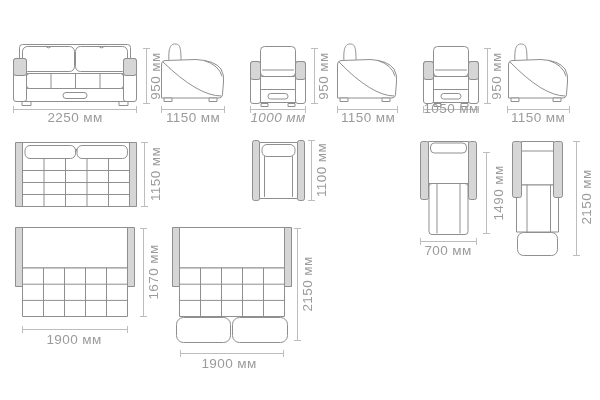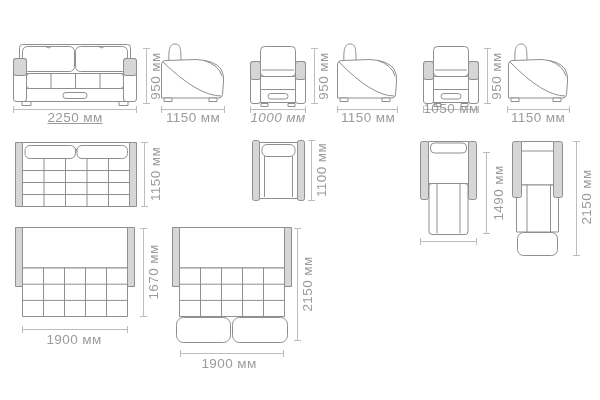--- a/index.html
+++ b/index.html
@@ -49,21 +49,21 @@
       <rect class="fw" x="0.5" y="14.5" width="13" height="43" rx="2.5"></rect>
       <rect class="fg" x="0.5" y="14.5" width="13" height="17" rx="2.5"></rect>
       <rect class="fw" x="110.5" y="14.5" width="13" height="43" rx="2.5"></rect>
       <rect class="fg" x="110.5" y="14.5" width="13" height="17" rx="2.5"></rect>
       <rect class="fw" x="50" y="48.5" width="24" height="6" rx="3"></rect>
       <rect class="fw" x="9" y="57.5" width="9" height="4"></rect>
       <rect class="fw" x="106" y="57.5" width="9" height="4"></rect>
     </svg>
   </div>
   <div class="dim-h" style="left:13px;top:109px;width:124px;"></div>
-  <div class="dim-label" style="left:75px;top:118px;text-decoration:underline;">2250 мм</div>
+  <div class="dim-label" style="left:75px;top:118px;">2250 мм</div>
   <div class="dim-v" style="left:146px;top:48px;height:56px;"></div>
   <div class="dim-label v" style="left:156px;top:76px;">950 мм</div>
 
   <div class="fig" style="left:160px;top:43px;">
     <svg width="65" height="61" viewBox="0 0 65 61">
       <path class="fw" d="M9,19 C8,4 11,1 15,1 C20,1 21,4 21,18 Z"></path>
       <path class="fw" d="M1.5,55 L1.5,22 Q1.5,17.5 6,17.5 L36,16.5 Q55,17.5 61,26 Q64.5,32 63.5,39 L62.5,51 Q62.5,55 58,55 Z"></path>
       <path class="ln" d="M3,19 Q38,53 61,53"></path>
       <path class="ln" d="M44,17.5 Q59,22 62,33"></path>
       <rect class="fw" x="4" y="55" width="8" height="3.5"></rect>
@@ -170,20 +170,21 @@
     <svg width="57" height="94" viewBox="0 0 57 94">
       <rect class="fw" x="8.5" y="0.5" width="40" height="42"></rect>
       <rect class="fw" x="10.5" y="2" width="36" height="10" rx="4"></rect>
       <rect class="fw" x="9" y="42.5" width="39" height="51" rx="3"></rect>
       <path class="ln" d="M17,42.5 V92 M40,42.5 V92"></path>
       <rect class="fg" x="0.5" y="0.5" width="8" height="58" rx="2"></rect>
       <rect class="fg" x="48.5" y="0.5" width="8" height="58" rx="2"></rect>
     </svg>
   </div>
   <div class="dim-h" style="left:420px;top:241px;width:57px;"></div>
+  <div class="dim-label" style="left:448px;top:251px;">700 мм</div>
   <div class="dim-v" style="left:486px;top:152px;height:82px;"></div>
   <div class="dim-label v" style="left:499px;top:193px;">1490 мм</div>
 
   <div class="fig" style="left:508px;top:141px;">
     <svg width="59" height="116" viewBox="0 0 59 116">
       <rect class="fw" x="13.5" y="0.5" width="32" height="43.5"></rect>
       <path class="ln" d="M13.5,10 H45.5"></path>
       <rect class="fw" x="8.5" y="44" width="42" height="47"></rect>
       <path class="ln" d="M19,44 V91 M42.5,44 V91"></path>
       <rect class="fw" x="9.5" y="91.5" width="40" height="23" rx="6"></rect>

